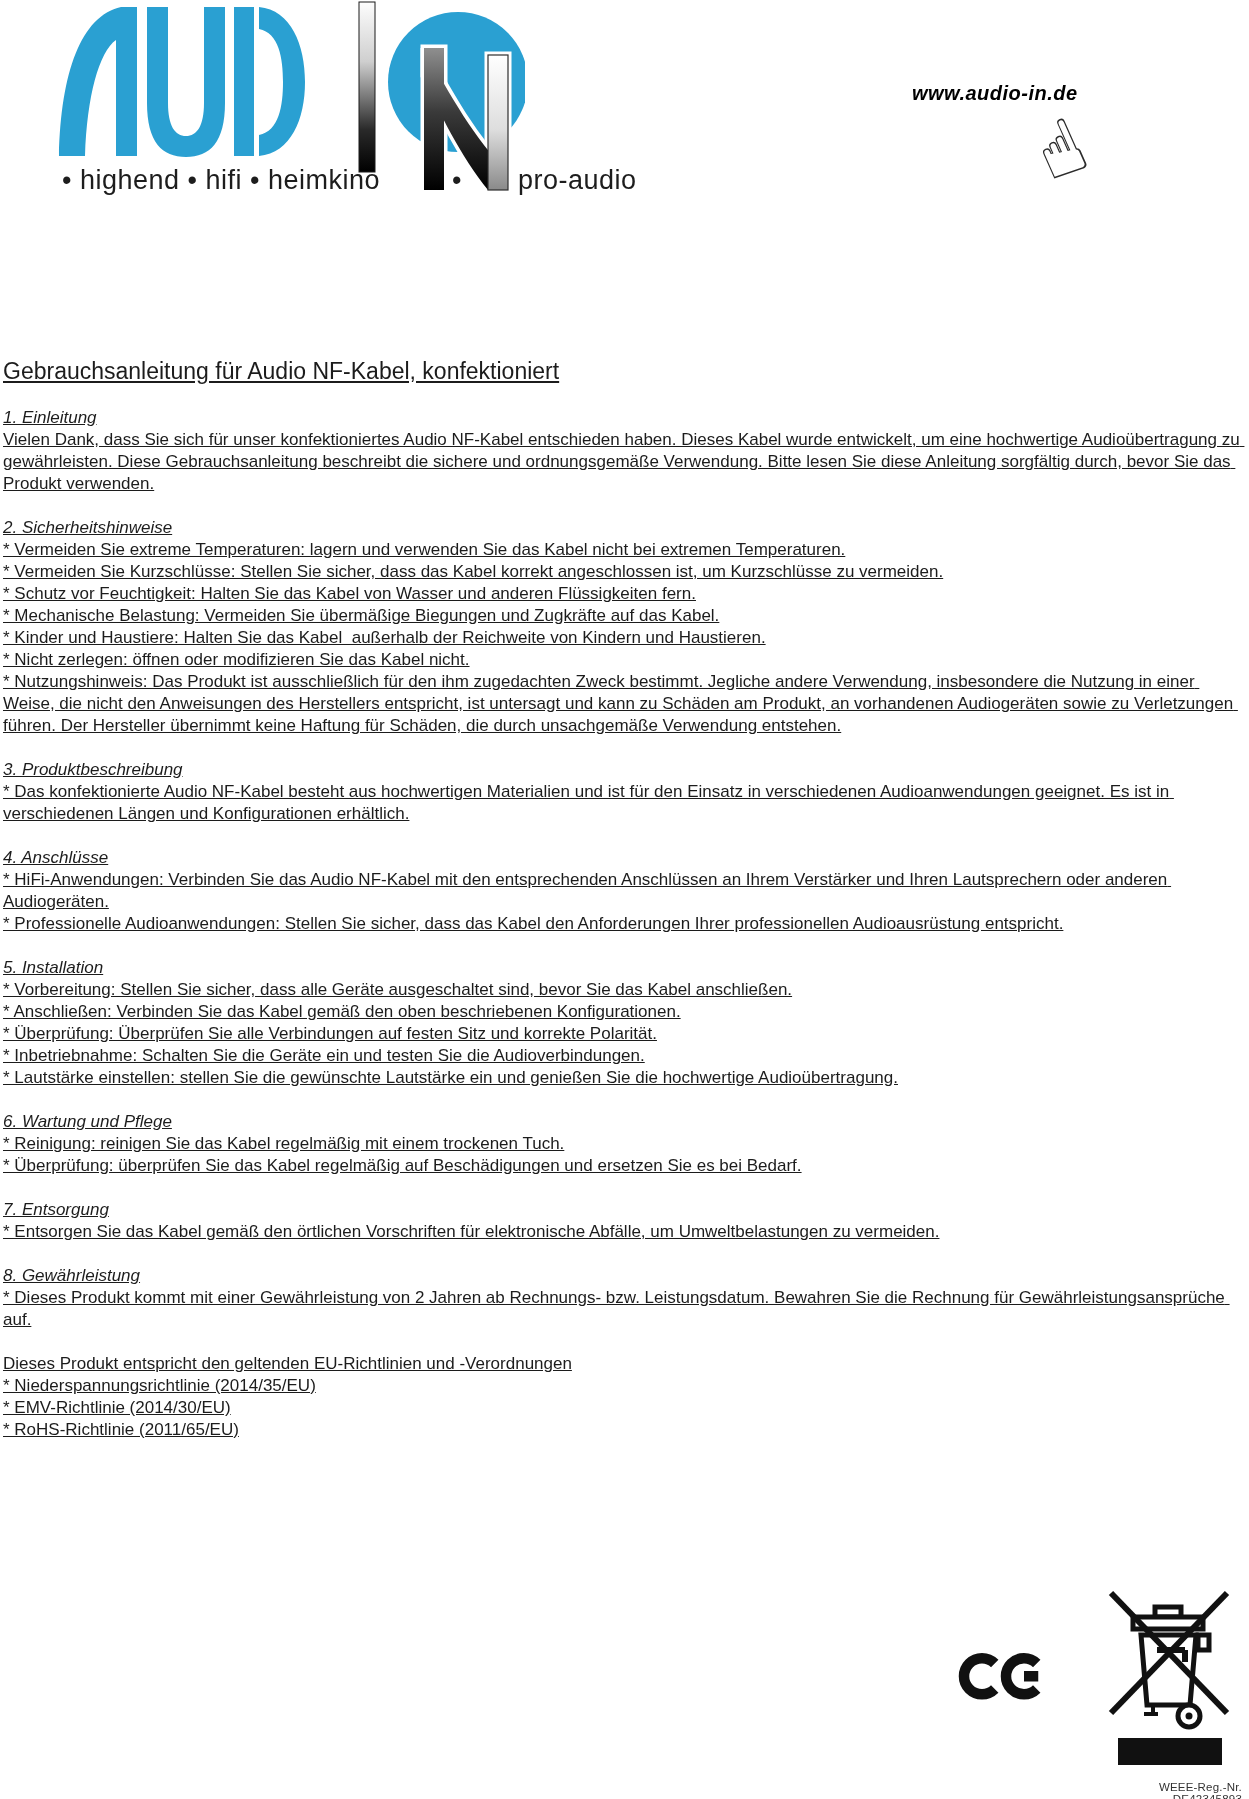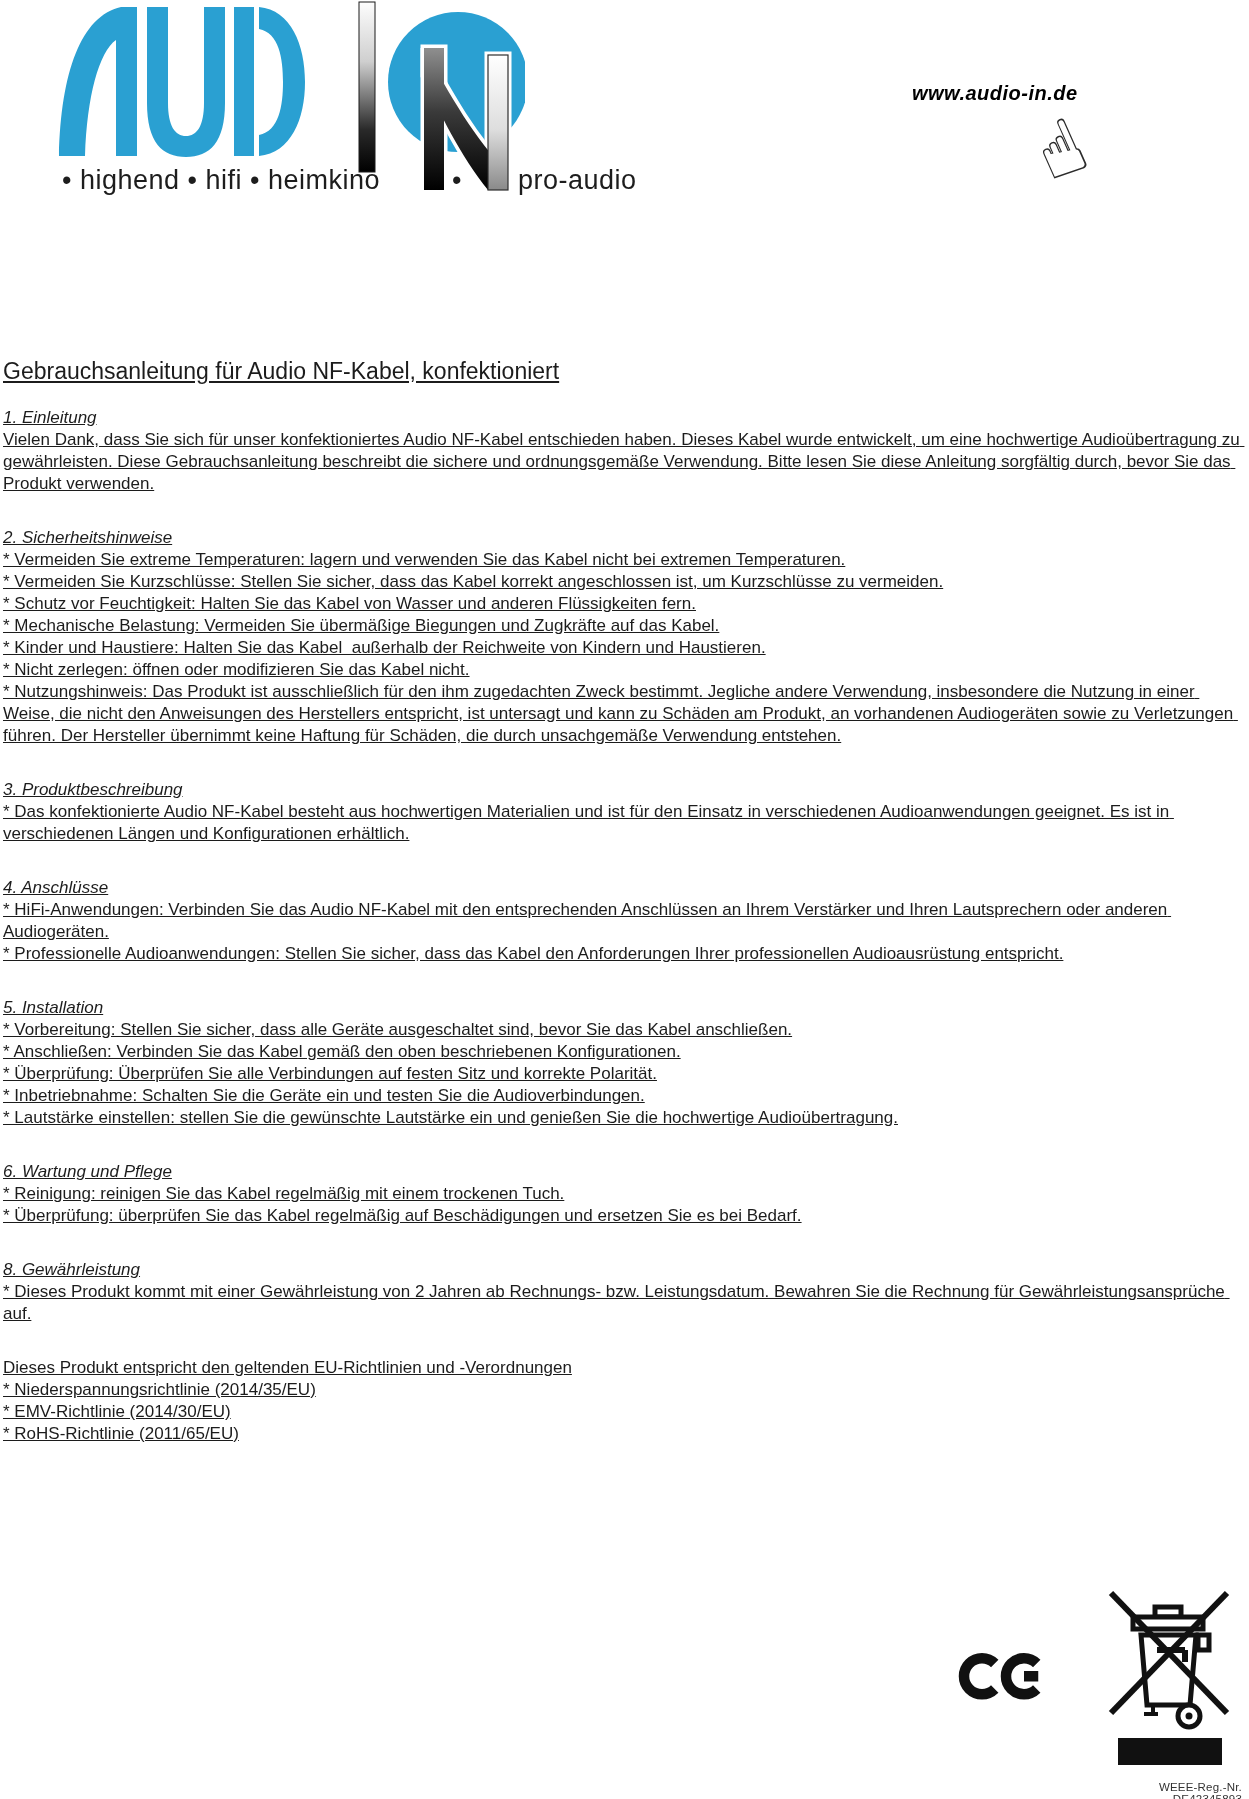--- a/index.html
+++ b/index.html
@@ -24,21 +24,21 @@
     position:absolute;left:1038px;top:112px;font-size:76px;line-height:76px;
     font-family:"DejaVu Sans", sans-serif;color:#2b2b2b;
     transform:rotate(-24deg);transform-origin:50% 50%;
   }
   
   .doc{
     position:absolute;left:3px;top:357px;width:1243px;
     font-size:17px;line-height:22px;color:#1c1c1c;text-decoration:underline;
   }
   .doc-title{font-size:23px;line-height:28px;margin:0 0 22px 0;font-weight:normal;}
-  .section{margin-top:32px;}
+  .section{margin-top:22px;}
   .section:first-of-type{margin-top:16px;}
   .section-heading{font-style:italic;}
   .line{white-space:pre-wrap;}
   
   .ce-svg{position:absolute;left:958px;top:1650px;}
   .weee-svg{position:absolute;left:1097px;top:1583px;}
   .weee-reg{
     position:absolute;left:1094px;top:1781px;width:148px;text-align:right;
     font-size:11.5px;color:#333;letter-spacing:0.2px;
   }
@@ -131,20 +131,24 @@
         <div class="line">* Überprüfung: Überprüfen Sie alle Verbindungen auf festen Sitz und korrekte Polarität.</div>
         <div class="line">* Inbetriebnahme: Schalten Sie die Geräte ein und testen Sie die Audioverbindungen.</div>
         <div class="line">* Lautstärke einstellen: stellen Sie die gewünschte Lautstärke ein und genießen Sie die hochwertige Audioübertragung.</div>
       </div>
       <div class="section">
         <div class="section-heading">6. Wartung und Pflege</div>
         <div class="line">* Reinigung: reinigen Sie das Kabel regelmäßig mit einem trockenen Tuch.</div>
         <div class="line">* Überprüfung: überprüfen Sie das Kabel regelmäßig auf Beschädigungen und ersetzen Sie es bei Bedarf.</div>
       </div>
       <div class="section">
+        <div class="section-heading">7. Entsorgung</div>
+        <div class="line">* Entsorgen Sie das Kabel gemäß den örtlichen Vorschriften für elektronische Abfälle, um Umweltbelastungen zu vermeiden.</div>
+      </div>
+      <div class="section">
         <div class="section-heading">8. Gewährleistung</div>
         <div class="line">* Dieses Produkt kommt mit einer Gewährleistung von 2 Jahren ab Rechnungs- bzw. Leistungsdatum. Bewahren Sie die Rechnung für Gewährleistungsansprüche auf.</div>
       </div>
       <div class="section">
         <div class="line">Dieses Produkt entspricht den geltenden EU-Richtlinien und -Verordnungen</div>
         <div class="line">* Niederspannungsrichtlinie (2014/35/EU)</div>
         <div class="line">* EMV-Richtlinie (2014/30/EU)</div>
         <div class="line">* RoHS-Richtlinie (2011/65/EU)</div>
       </div>
     </div>

